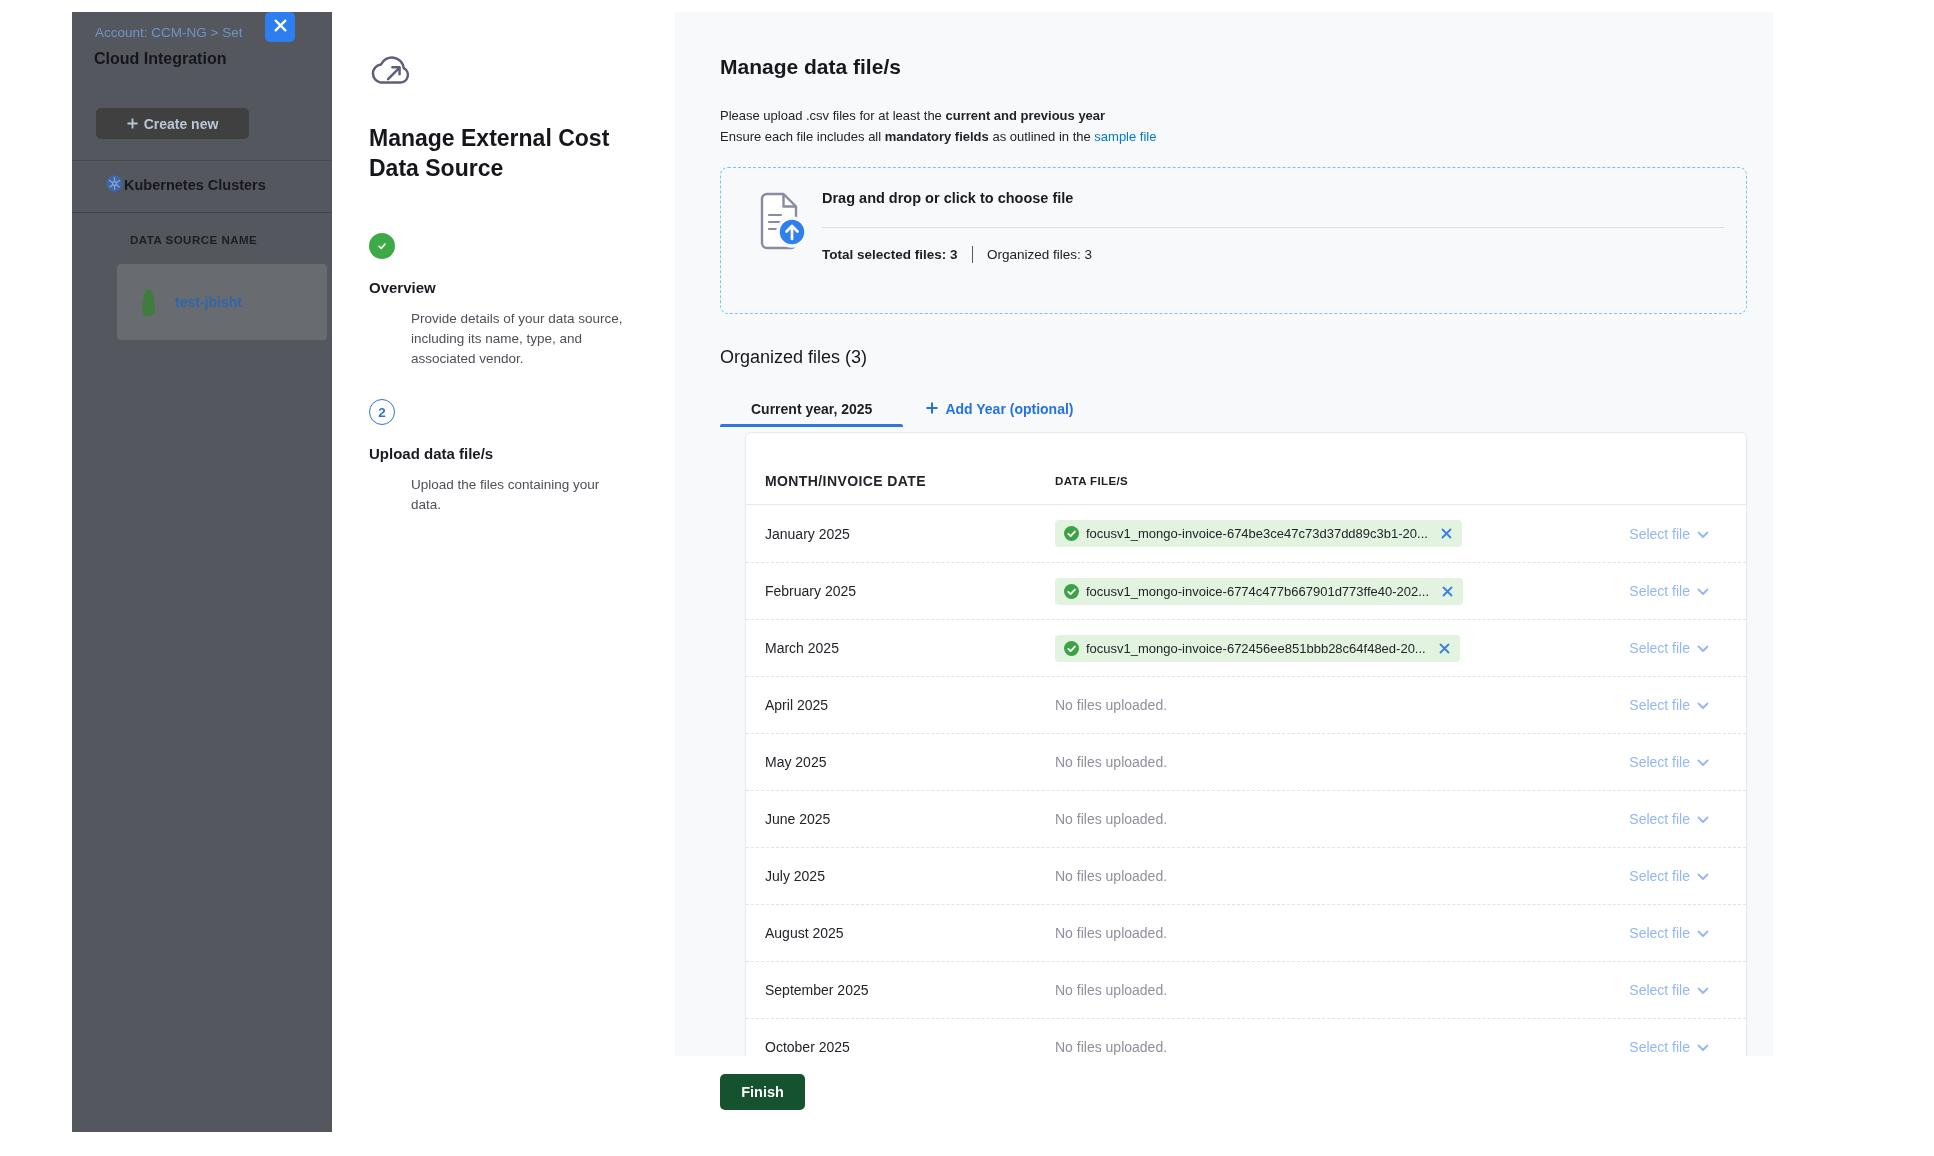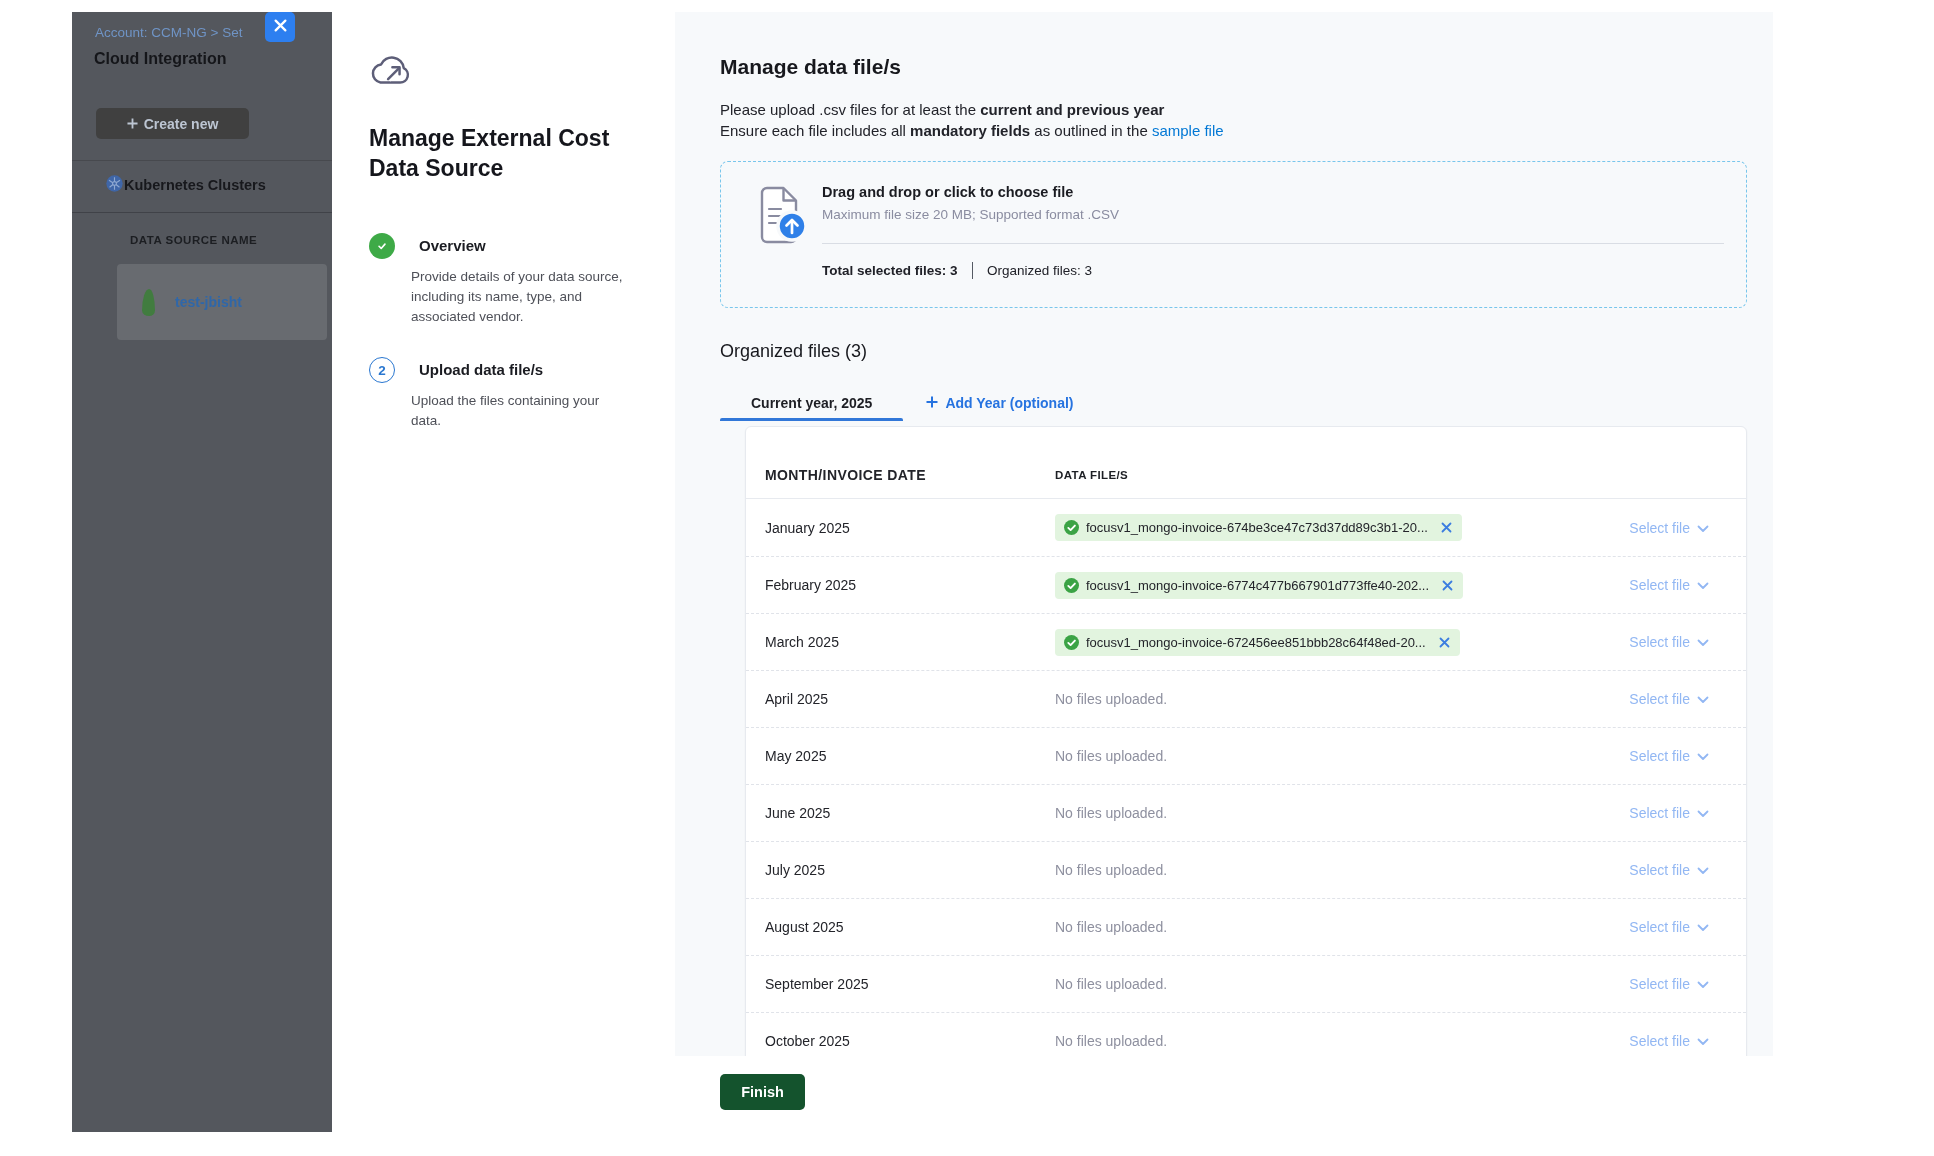--- a/index.html
+++ b/index.html
@@ -25,32 +25,32 @@
 
   
   .close-btn { position:absolute; left:193px; top:0; width:30px; height:30px; background:#2d7ff0; border-radius:5px;
     display:flex; align-items:center; justify-content:center; z-index:6; cursor:pointer; }
 
   
   .drawer-left { width:343px; height:100%; background:#ffffff; padding:42px 37px 0 37px; flex-shrink:0; }
   .dl-title { margin-top:30px; font-size:23px; line-height:30px; font-weight:700; color:#15161c; }
   .steps { margin-top:50px; }
   .step + .step { margin-top:30px; }
-  .step-head { display:flex; gap:24px; cursor:pointer; }
+  .step-head { display:flex; gap:16px; cursor:pointer;flex-direction:column; }
   .step-ico { width:26px; height:26px; flex-shrink:0; border-radius:50%; display:flex; align-items:center; justify-content:center; }
   .step-ico.green { background:#3eaa47; }
   .step-ico.num { border:1.6px solid #2a77d0; color:#2a77d0; font-size:13.5px; font-weight:700; }
   .step-label { font-size:15px; font-weight:700; color:#1b1c22; line-height:26px; }
   .step-desc { margin:8px 0 0 42px; font-size:13.5px; color:#4e5058; line-height:20px; width:213px; }
 
   
   .main-col { width:1120px; height:100%; display:flex; flex-direction:column; }
   .main-panel { height:1044px; background:#f7f9fb; padding:0 26px 0 45px; overflow:hidden; }
   .mp-title { padding-top:43px; font-size:21px; font-weight:700; color:#17181d; }
-  .mp-instructions { margin-top:20px; font-size:15px; line-height:21px; color:#22232a; }
+  .mp-instructions { margin-top:26px; font-size:13px; line-height:21px; color:#22232a; }
   .mp-instructions b { font-weight:700; }
   .link { color:#0278d5; cursor:pointer; }
 
   .dz { margin-top:20px; height:147px; border:1.5px dashed #79c6ec; border-radius:8px; display:flex; padding:22px 22px 0 33px; cursor:pointer; }
   .dz-iconwrap { width:68px; flex-shrink:0; padding-top:2px; }
   .dz-body { flex:1; }
   .dz-title { font-size:14.5px; font-weight:700; color:#1b1c22; }
   .dz-sub { margin-top:7px; font-size:13.5px; color:#8a8ca0; }
   .dz-div { margin-top:21px; border-top:1px solid #d9dde4; }
   .dz-totals { margin-top:18px; display:flex; align-items:center; font-size:13.5px; color:#202128; }
@@ -175,21 +175,20 @@
             <path d="M 8 7 a 5 5 0 0 1 5 -5 h 16.5 L 42 14.5 V 51 a 5 5 0 0 1 -5 5 H 13 a 5 5 0 0 1 -5 -5 Z" fill="#ffffff" stroke="#898ba0" stroke-width="2.4" stroke-linejoin="round"></path>
             <path d="M 29.5 2 V 14.5 H 42" fill="none" stroke="#898ba0" stroke-width="2.4" stroke-linejoin="round"></path>
             <path d="M15 23h12M15 30h12M15 37h9" stroke="#898ba0" stroke-width="2.2" stroke-linecap="round"></path>
             <circle cx="38" cy="40" r="14" fill="#2f80e8" stroke="#f7f9fb" stroke-width="3.5"></circle>
             <path d="M38 47V34.5" stroke="#ffffff" stroke-width="2.7" stroke-linecap="round"></path>
             <polyline points="32.5 39.5 38 34 43.5 39.5" fill="none" stroke="#ffffff" stroke-width="2.7" stroke-linecap="round" stroke-linejoin="round"></polyline>
           </svg>
         </div>
         <div class="dz-body">
           <div class="dz-title">Drag and drop or click to choose file</div>
-          <div class="dz-sub">Maximum file size 20 MB; Supported format .CSV</div>
           <div class="dz-div"></div>
           <div class="dz-totals">
             <b>Total selected files: 3</b>
             <span class="dz-sep"></span>
             <span>Organized files: 3</span>
           </div>
         </div>
       </div>
 
       <div class="org-heading">Organized files (3)</div>

